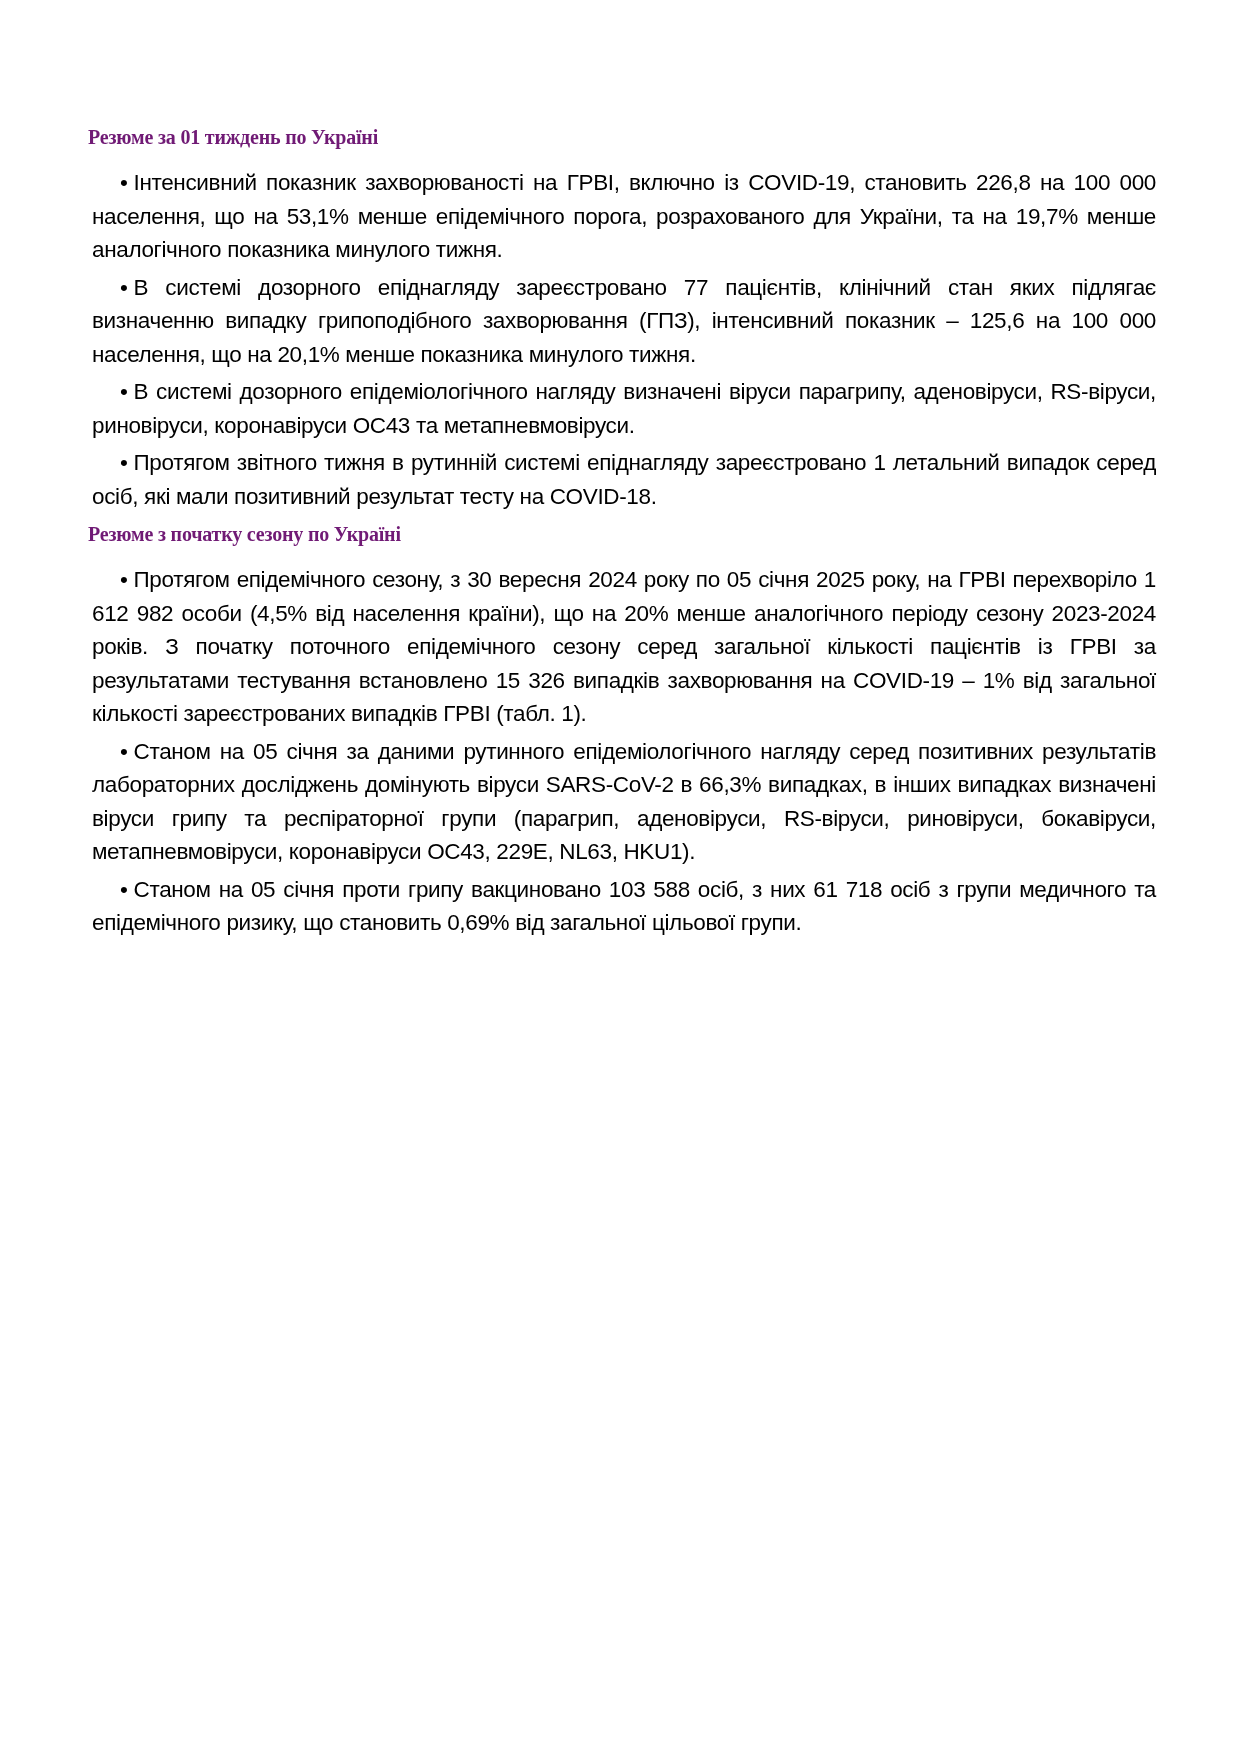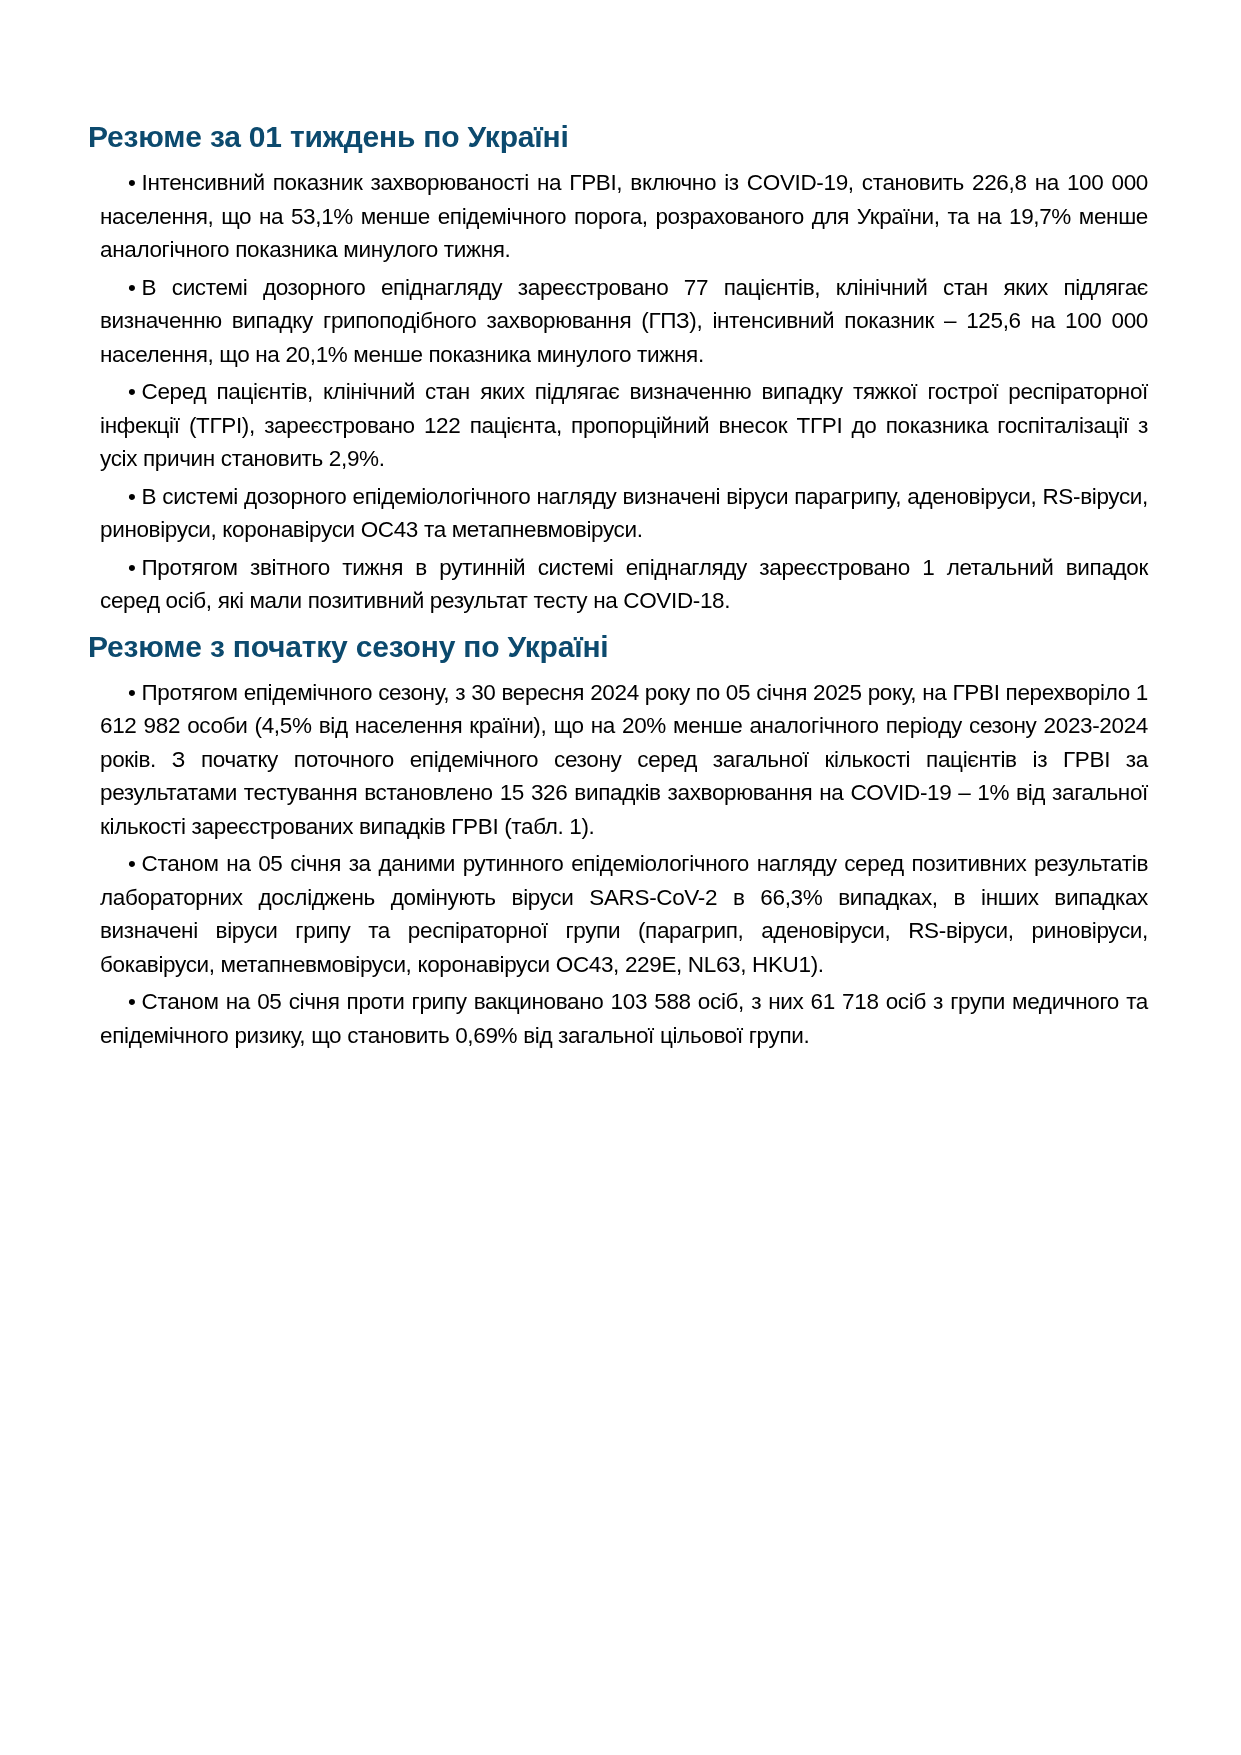--- a/index.html
+++ b/index.html
@@ -15,32 +15,32 @@
       font-family: "Liberation Sans", "DejaVu Sans", sans-serif;
       color: #000000;
     }
     .page {
       position: absolute;
       left: 88px;
       top: 120px;
       width: 1072px;
     }
     .section-heading {
-      font-family: Liberation Sans, sans-serif;
+      font-family: Liberation Serif, serif;
       font-weight: bold;
-      font-size: 30px;
-      color: #0c4a6e;
+      font-size: 20px;
+      color: #701a75;
       margin: 0 0 12px 0;
       line-height: 34px;
       letter-spacing: -0.2px;
     }
     .section-heading.second {
     }
     .bullet-list {
-      margin: 12px;
+      margin: 4px;
       padding: 0;
       list-style: none;
     }
     .bullet-item {
       font-size: 22.5px;
       line-height: 33.5px;
       text-align: justify;
       text-indent: 28px;
       margin: 0 0 4px 0;
       letter-spacing: -0.35px;
@@ -53,21 +53,20 @@
   </style>
 </head>
 <body>
 
 <div class="page">
 
   <h2 class="section-heading">Резюме за 01 тиждень по Україні</h2>
   <ul class="bullet-list">
     <li class="bullet-item"><span class="bullet-mark">•</span><span>Інтенсивний показник захворюваності на ГРВІ, включно із COVID-19, становить 226,8 на 100 000 населення, що на 53,1% менше епідемічного порога, розрахованого для України, та на 19,7% менше аналогічного показника минулого тижня.</span></li>
     <li class="bullet-item"><span class="bullet-mark">•</span><span>В системі дозорного епіднагляду зареєстровано 77 пацієнтів, клінічний стан яких підлягає визначенню випадку грипоподібного захворювання (ГПЗ), інтенсивний показник – 125,6 на 100 000 населення, що на 20,1% менше показника минулого тижня.</span></li>
-    <li class="bullet-item"><span class="bullet-mark">•</span><span>Серед пацієнтів, клінічний стан яких підлягає визначенню випадку тяжкої гострої респіраторної інфекції (ТГРІ), зареєстровано 122 пацієнта, пропорційний внесок ТГРІ до показника госпіталізації з усіх причин становить 2,9%.</span></li>
     <li class="bullet-item"><span class="bullet-mark">•</span><span>В системі дозорного епідеміологічного нагляду визначені віруси парагрипу, аденовіруси, RS-віруси, риновіруси, коронавіруси OC43 та метапневмовіруси.</span></li>
     <li class="bullet-item"><span class="bullet-mark">•</span><span>Протягом звітного тижня в рутинній системі епіднагляду зареєстровано 1 летальний випадок серед осіб, які мали позитивний результат тесту на COVID-18.</span></li>
   </ul>
 
   <h2 class="section-heading second">Резюме з початку сезону по Україні</h2>
   <ul class="bullet-list">
     <li class="bullet-item"><span class="bullet-mark">•</span><span>Протягом епідемічного сезону, з 30 вересня 2024 року по 05 січня 2025 року, на ГРВІ перехворіло 1 612 982 особи (4,5% від населення країни), що на 20% менше аналогічного періоду сезону 2023-2024 років. З початку поточного епідемічного сезону серед загальної кількості пацієнтів із ГРВІ за результатами тестування встановлено 15 326 випадків захворювання на COVID-19 – 1% від загальної кількості зареєстрованих випадків ГРВІ (табл. 1).</span></li>
     <li class="bullet-item"><span class="bullet-mark">•</span><span>Станом на 05 січня за даними рутинного епідеміологічного нагляду серед позитивних результатів лабораторних досліджень домінують віруси SARS-CoV-2 в 66,3% випадках, в інших випадках визначені віруси грипу та респіраторної групи (парагрип, аденовіруси, RS-віруси, риновіруси, бокавіруси, метапневмовіруси, коронавіруси OC43, 229E, NL63, HKU1).</span></li>
     <li class="bullet-item"><span class="bullet-mark">•</span><span>Станом на 05 січня проти грипу вакциновано 103 588 осіб, з них 61 718 осіб з групи медичного та епідемічного ризику, що становить 0,69% від загальної цільової групи.</span></li>
   </ul>

